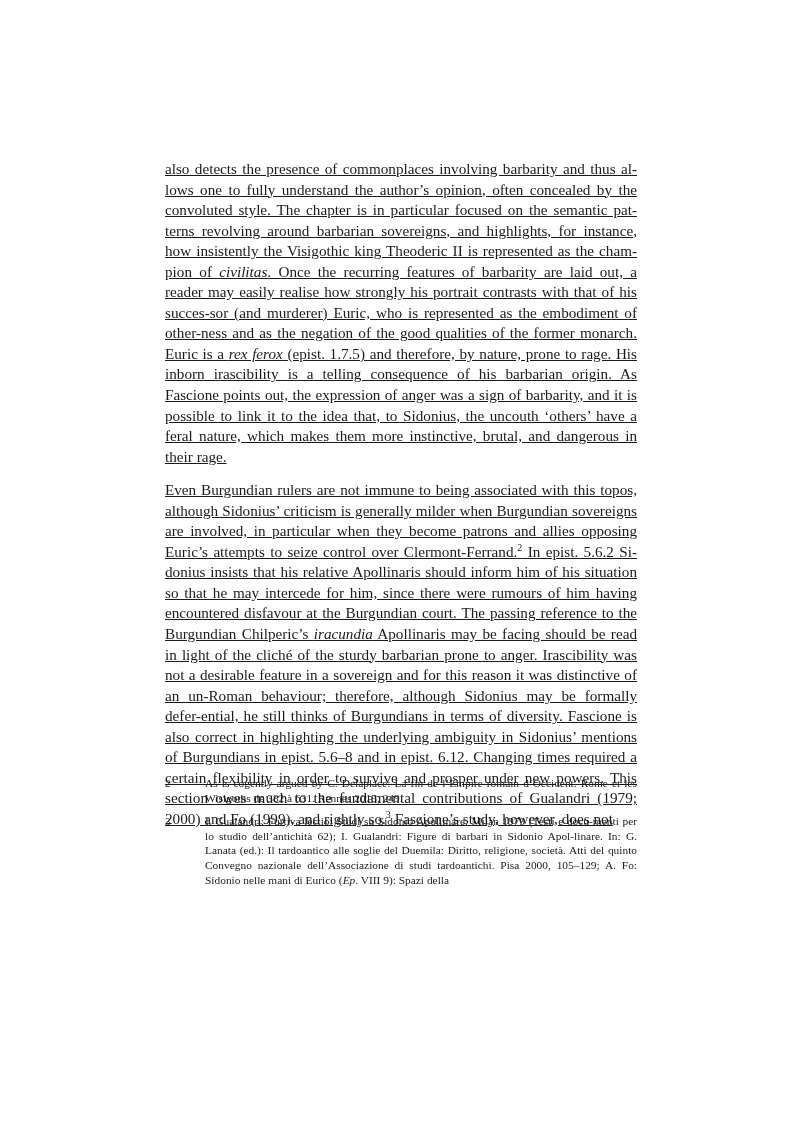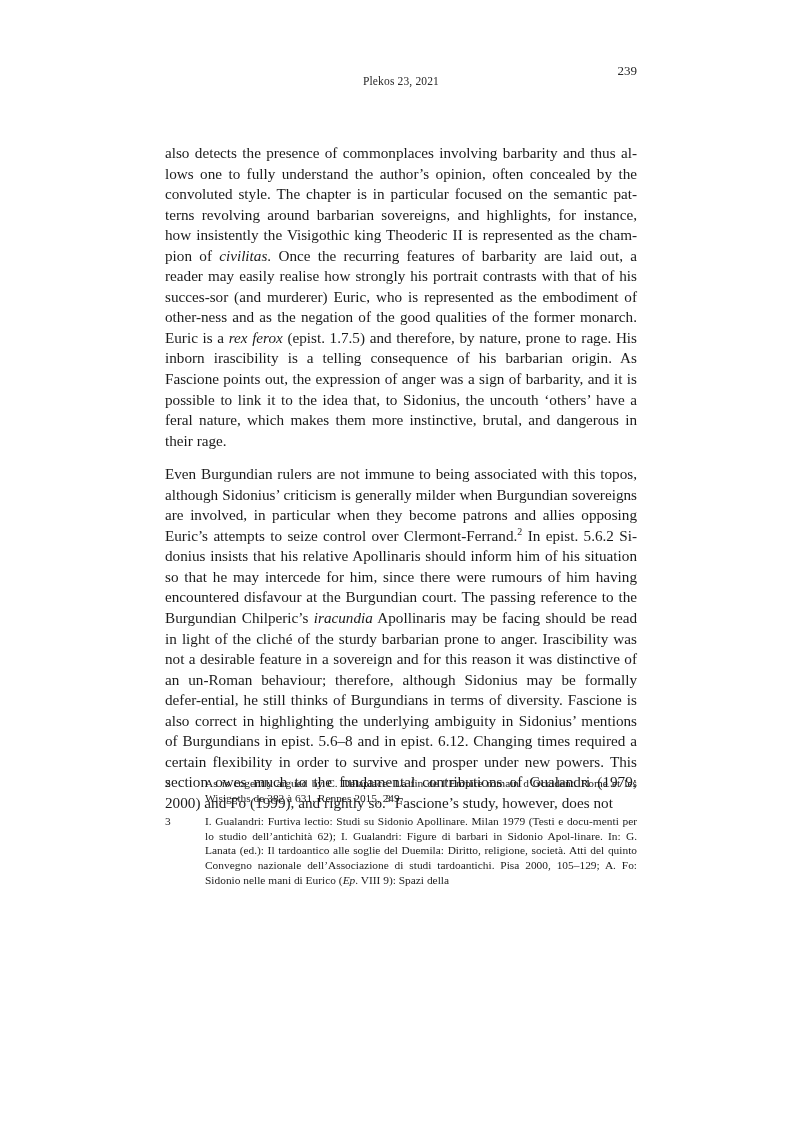--- a/index.html
+++ b/index.html
@@ -48,22 +48,23 @@
     top: -10px;
     font-size: 13px;
     color: #262626;
     line-height: 18px;
   }
 
   
   .textblock {
     position: absolute;
     left: 165px;
-    top: 143px;
+    top: 159px;
     width: 472px;
+    text-decoration: underline;
   }
 
   p.body-par {
     margin: 0 0 13px 0;
     font-size: 15.2px;
     line-height: 20.55px;
     text-align: justify;
     text-justify: inter-word;
     hyphens: manual;
     color: #1a1a1a;
@@ -114,24 +115,20 @@
   }
   .footnote-text {
     display: block;
   }
 </style>
 </head>
 <body>
 
 <div class="page">
 
-  <div class="running-head">
-    <div class="running-head-title">Plekos 23, 2021</div>
-    <div class="running-head-folio">239</div>
-  </div>
 
   <div class="textblock">
     <p class="body-par">also detects the presence of commonplaces involving barbarity and thus al-lows one to fully understand the author’s opinion, often concealed by the convoluted style. The chapter is in particular focused on the semantic pat-terns revolving around barbarian sovereigns, and highlights, for instance, how insistently the Visigothic king Theoderic II is represented as the cham-pion of <i>civilitas</i>. Once the recurring features of barbarity are laid out, a reader may easily realise how strongly his portrait contrasts with that of his succes-sor (and murderer) Euric, who is represented as the embodiment of other-ness and as the negation of the good qualities of the former monarch. Euric is a <i>rex ferox</i> (epist. 1.7.5) and therefore, by nature, prone to rage. His inborn irascibility is a telling consequence of his barbarian origin. As Fascione points out, the expression of anger was a sign of barbarity, and it is possible to link it to the idea that, to Sidonius, the uncouth ‘others’ have a feral nature, which makes them more instinctive, brutal, and dangerous in their rage.</p>
     <p class="body-par">Even Burgundian rulers are not immune to being associated with this topos, although Sidonius’ criticism is generally milder when Burgundian sovereigns are involved, in particular when they become patrons and allies opposing Euric’s attempts to seize control over Clermont-Ferrand.<sup class="fn-ref">2</sup> In epist. 5.6.2 Si-donius insists that his relative Apollinaris should inform him of his situation so that he may intercede for him, since there were rumours of him having encountered disfavour at the Burgundian court. The passing reference to the Burgundian Chilperic’s <i>iracundia</i> Apollinaris may be facing should be read in light of the cliché of the sturdy barbarian prone to anger. Irascibility was not a desirable feature in a sovereign and for this reason it was distinctive of an un-Roman behaviour; therefore, although Sidonius may be formally defer-ential, he still thinks of Burgundians in terms of diversity. Fascione is also correct in highlighting the underlying ambiguity in Sidonius’ mentions of Burgundians in epist. 5.6–8 and in epist. 6.12. Changing times required a certain flexibility in order to survive and prosper under new powers. This section owes much to the fundamental contributions of Gualandri (1979; 2000) and Fo (1999), and rightly so.<sup class="fn-ref">3</sup> Fascione’s study, however, does not</p>
   </div>
 
   <div class="footnotes">
     <div class="footnote">
       <span class="footnote-number">2</span>
       <span class="footnote-text">As is cogently argued by C. Delaplace: La fin de l’Empire romain d’Occident. Rome et les Wisigoths de 382 à 631. Rennes 2015, 249.</span>

